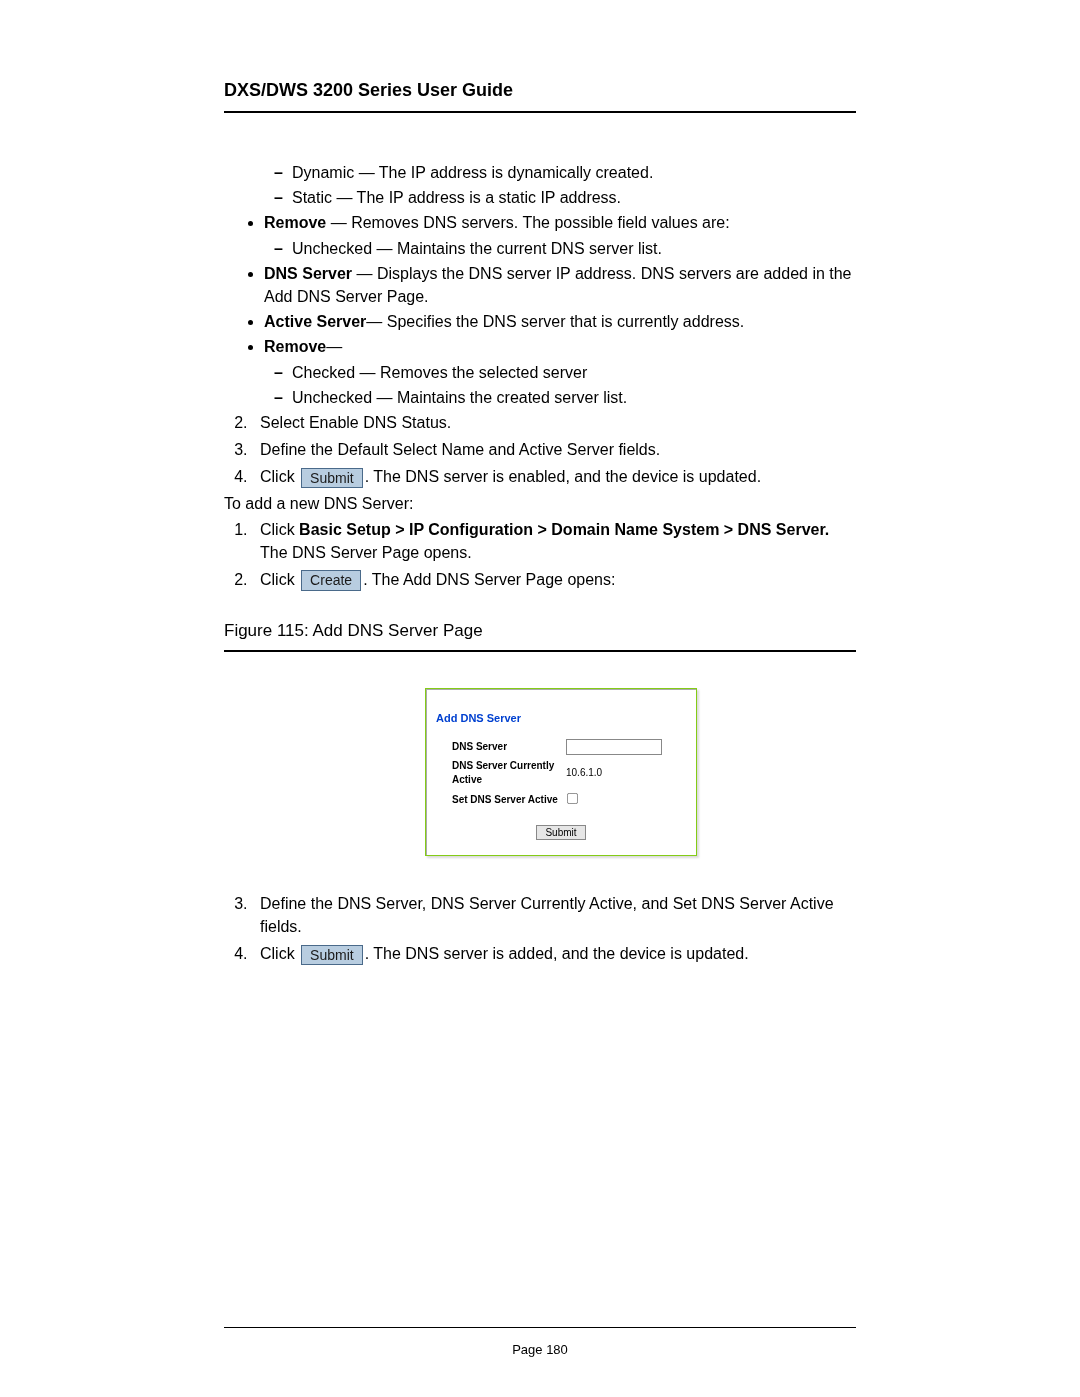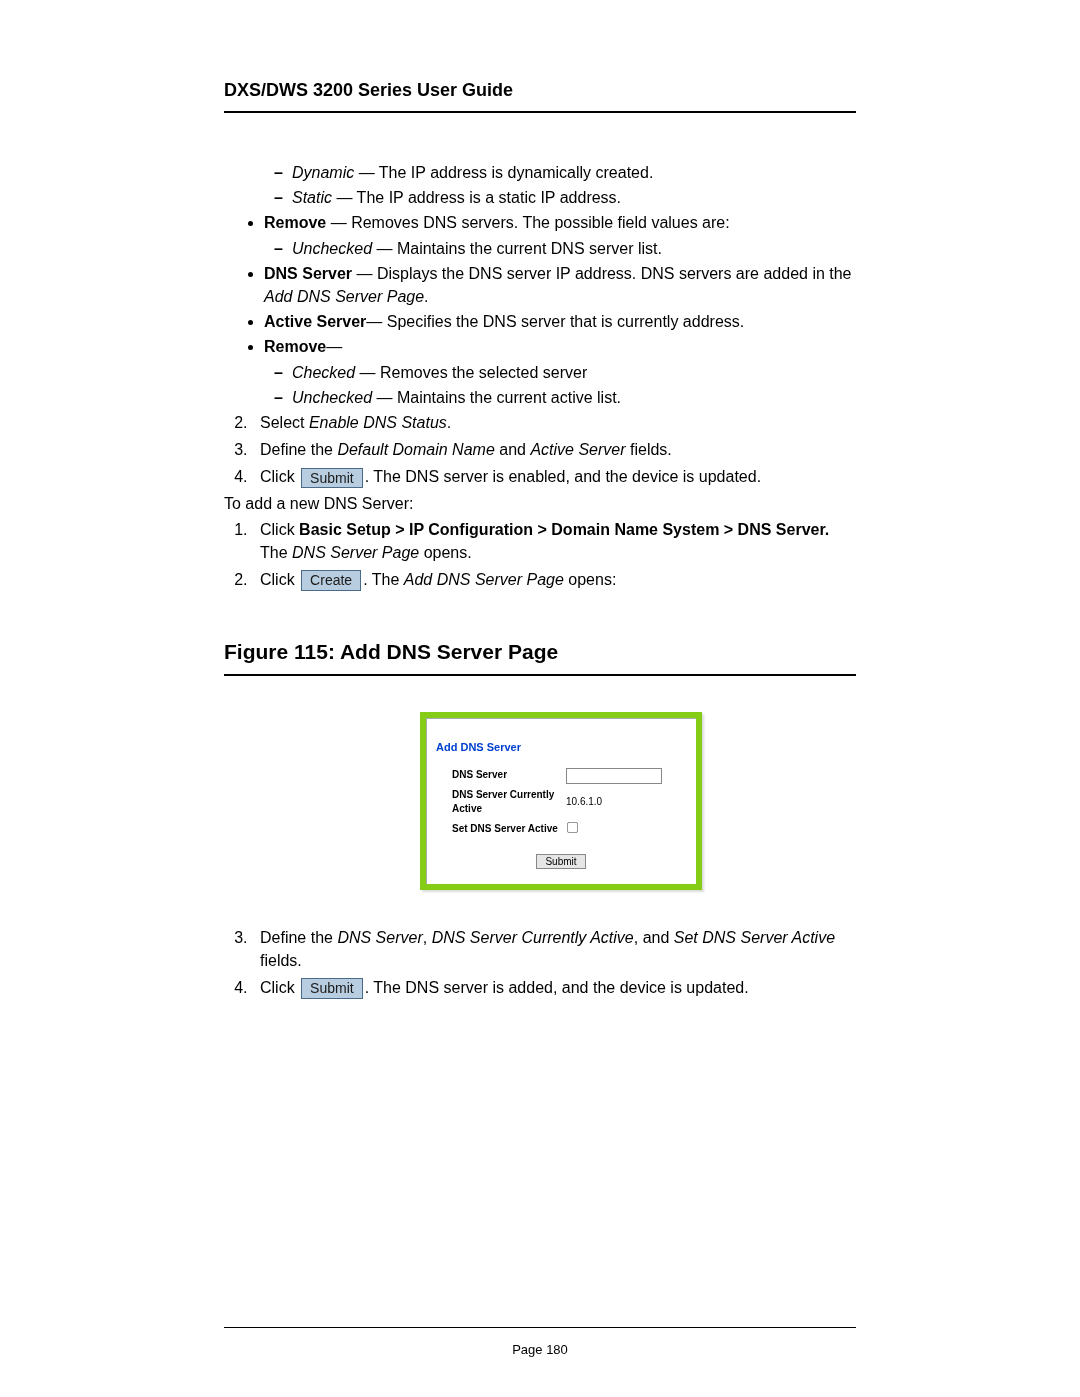--- a/index.html
+++ b/index.html
@@ -55,51 +55,51 @@
     font-weight: bold;
   }
   ol.numbered {
     margin: 0;
     padding-left: 28px;
   }
   ol.numbered > li {
     margin: 2px 0 4px 0;
     padding-left: 8px;
   }
-  .italic { font-style: italic; }
+  .italic { }
   .bold { font-weight: bold; }
   .btn-img {
     display: inline-block;
     background: #b8cde0;
     border: 1px solid #4a6a8a;
     padding: 1px 8px;
     font-size: 14px;
     color: #1a1a1a;
     vertical-align: middle;
     line-height: 1.2;
     margin: 0 2px;
   }
   .figure-caption {
-    font-weight: bold;
-    font-size: 21px;
-    margin-top: 46px;
+    font-weight: normal;
+    font-size: 17px;
+    margin-top: 28px;
   }
   .figure-rule {
     border: none;
     border-top: 2px solid #000;
     margin: 6px 0 36px 0;
   }
   .dialog-wrap {
     display: flex;
     justify-content: center;
     margin: 10px 0 36px 0;
   }
   .dialog {
     width: 250px;
-    border: 6px solid #84cc16;
+    border: 1px solid #84cc16;
     box-shadow: 1px 1px 0 #aaa inset, 2px 2px 2px rgba(0,0,0,0.15);
     background: #fff;
     padding: 22px 10px 14px 10px;
     font-size: 10px;
     margin-left: 42px;
   }
   .dialog-title {
     color: #0040d0;
     font-weight: bold;
     font-size: 11px;
@@ -193,32 +193,32 @@
       <li>
         <span class="bold">Active Server</span><span>— Specifies the DNS server that is currently address.</span>
       </li>
       <li>
         <span class="bold">Remove</span><span>—</span>
         <ul class="dashes">
           <li>
             <span class="italic">Checked</span><span> — Removes the selected server</span>
           </li>
           <li>
-            <span class="italic">Unchecked</span><span> — Maintains the current active list.</span>
+            <span class="italic">Unchecked</span><span> — Maintains the created server list.</span>
           </li>
         </ul>
       </li>
     </ul>
 
     <ol class="numbered" start="2">
       <li>
         <span>Select </span><span class="italic">Enable DNS Status</span><span>.</span>
       </li>
       <li>
-        <span>Define the </span><span class="italic">Default Domain Name</span><span> and </span><span class="italic">Active Server</span><span> fields.</span>
+        <span>Define the </span><span class="italic">Default Select Name</span><span> and </span><span class="italic">Active Server</span><span> fields.</span>
       </li>
       <li>
         <span>Click </span><span class="btn-img">Submit</span><span>. The DNS server is enabled, and the device is updated.</span>
       </li>
     </ol>
 
     <div class="plain">To add a new DNS Server:</div>
 
     <ol class="numbered" start="1">
       <li>

